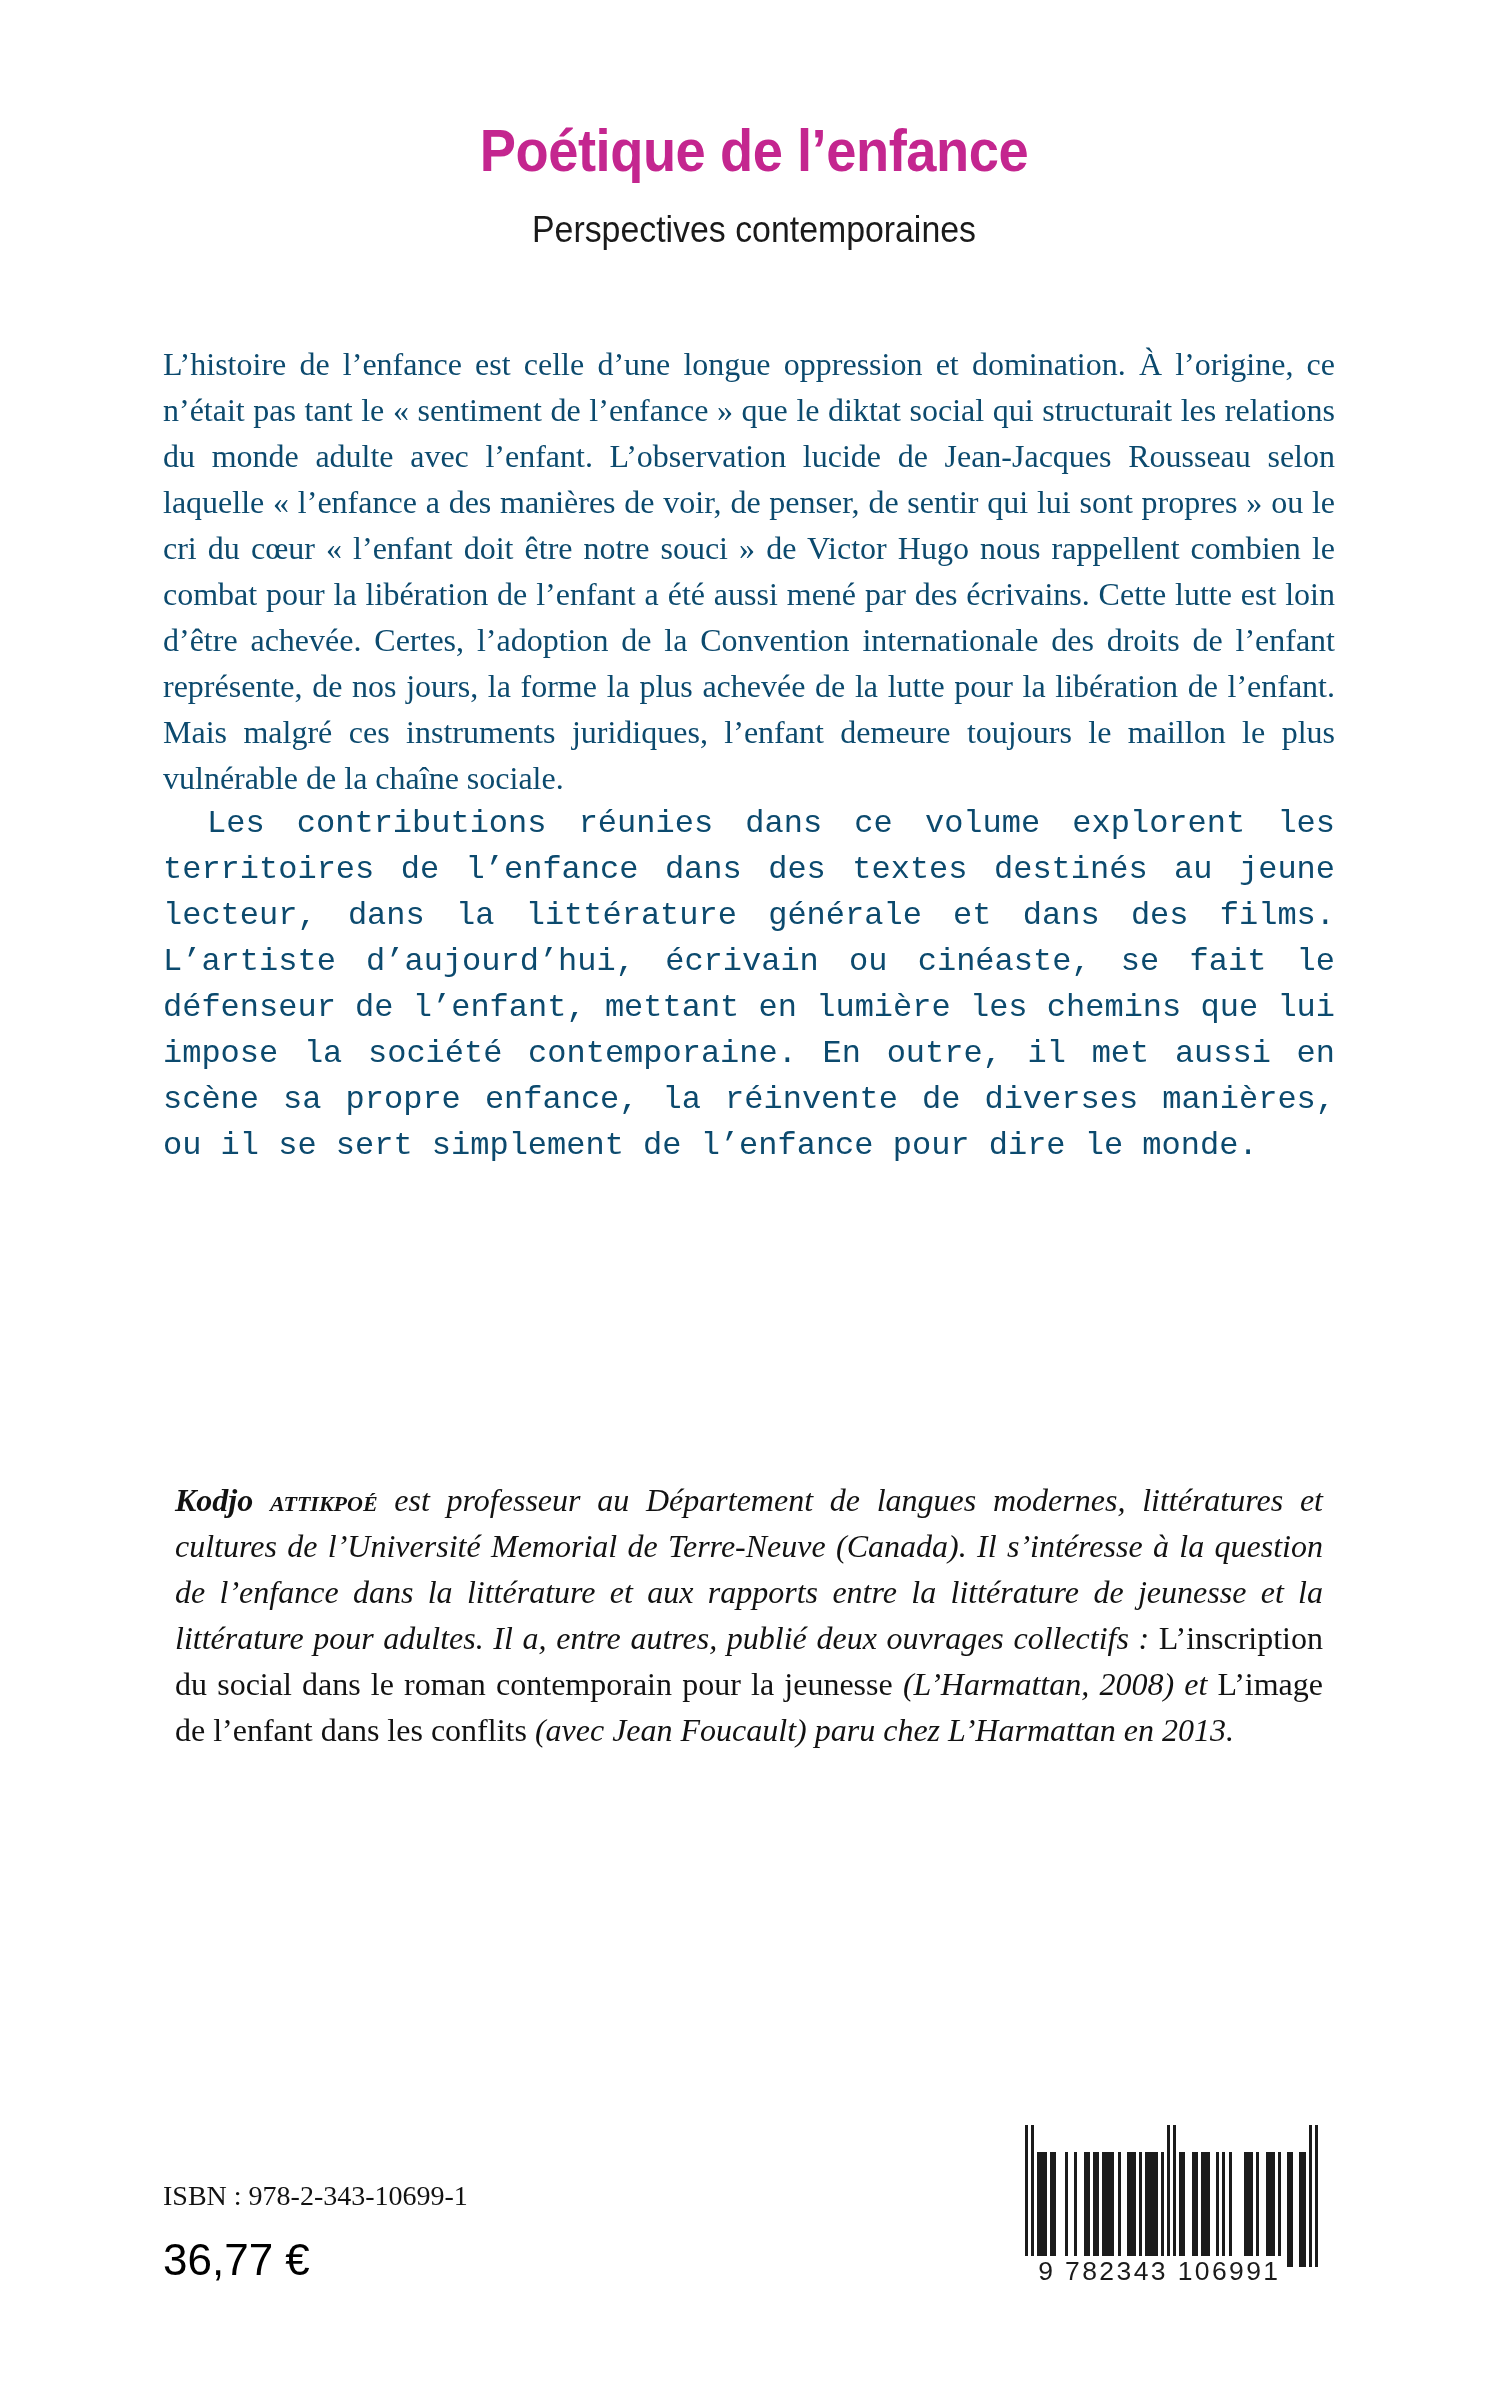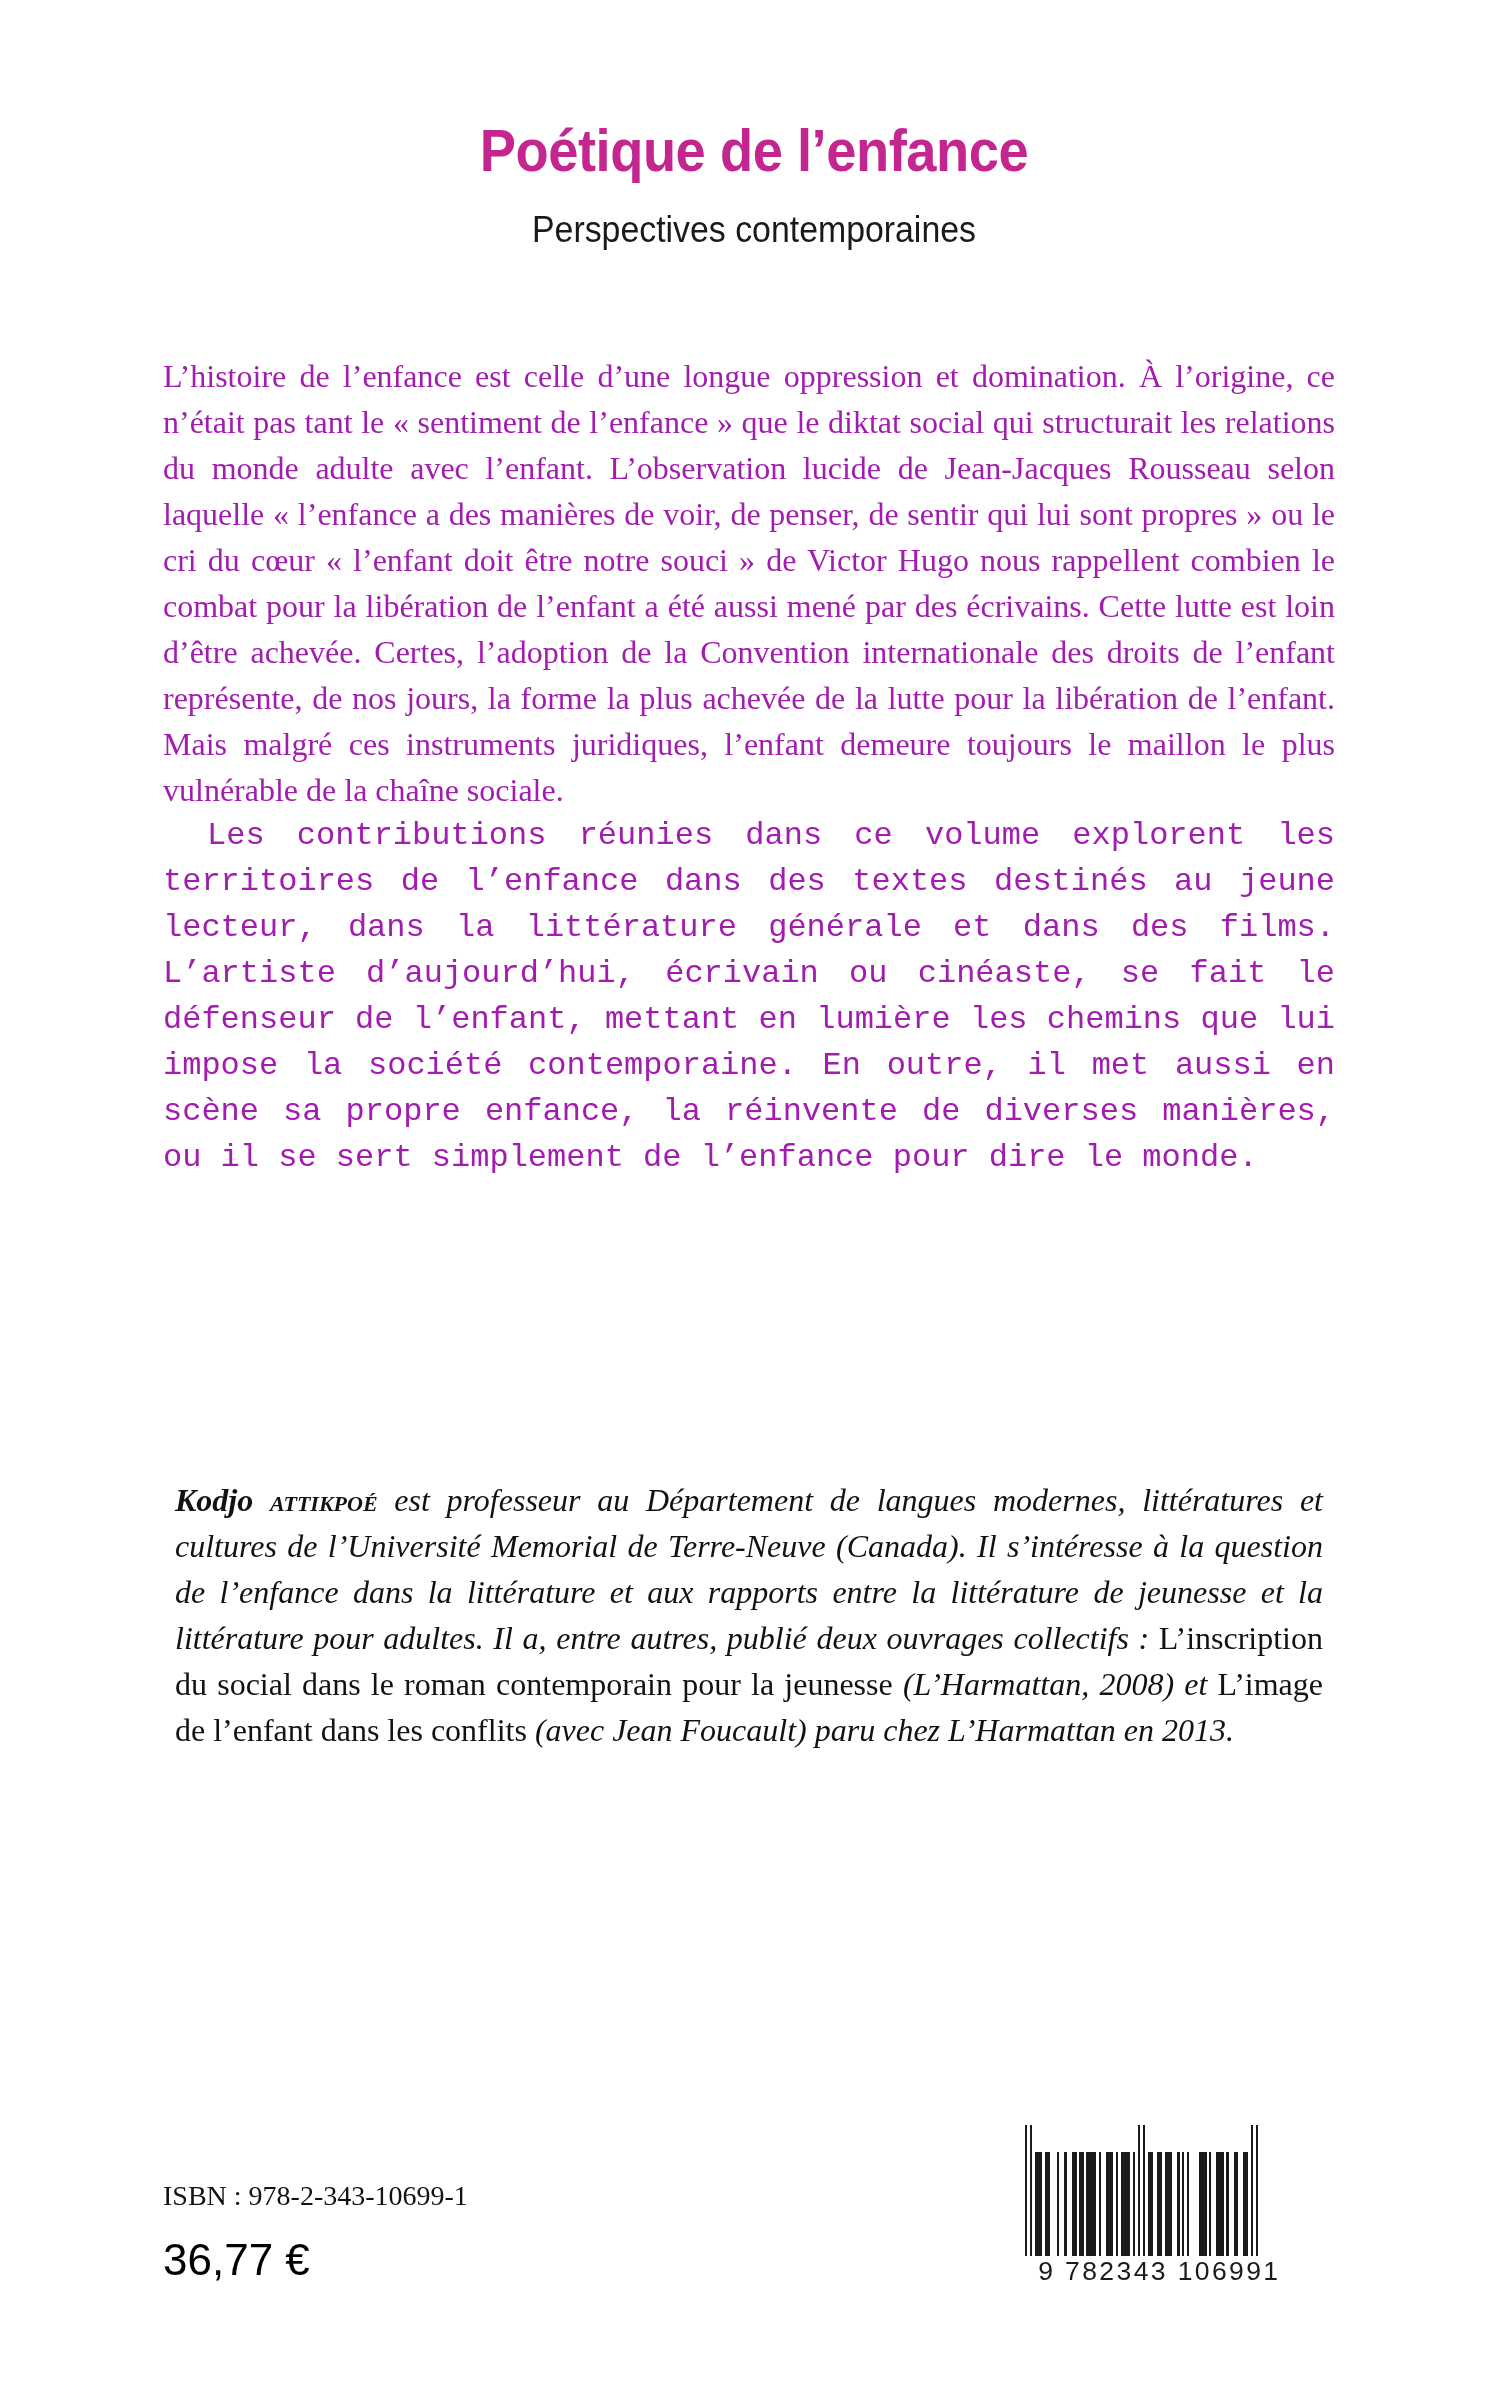--- a/index.html
+++ b/index.html
@@ -47,27 +47,27 @@
     line-height: 1.2;
     color: #1a1a1a;
     margin: 24.6px 0 0 0;
     transform: scaleX(0.94);
   }
 
   
   .blurb {
     position: absolute;
     left: 163px;
-    top: 353px;
+    top: 341px;
     width: 1172px;
     font-size: 32px;
     line-height: 46px;
     text-align: justify;
     text-justify: inter-word;
-    color: #a21caf;
+    color: #0c4a6e;
   }
   .blurb p {
     margin: 0;
     text-indent: 0;
   }
   .blurb p.indent {
     text-indent: 44px;
     font-family: Liberation Mono, monospace;
   }
 
@@ -127,21 +127,21 @@
     line-height: 55px;
     color: #000000;
     white-space: nowrap;
   }
 
   
   .barcode-wrap {
     position: absolute;
     left: 1025px;
     top: 2125px;
-    width: 233px;
+    width: 293px;
   }
   .barcode-bars {
     display: flex;
     align-items: flex-end;
     height: 142px;
     width: 100%;
   }
   .barcode-bars span {
     display: block;
     background: #1b1b1b;

